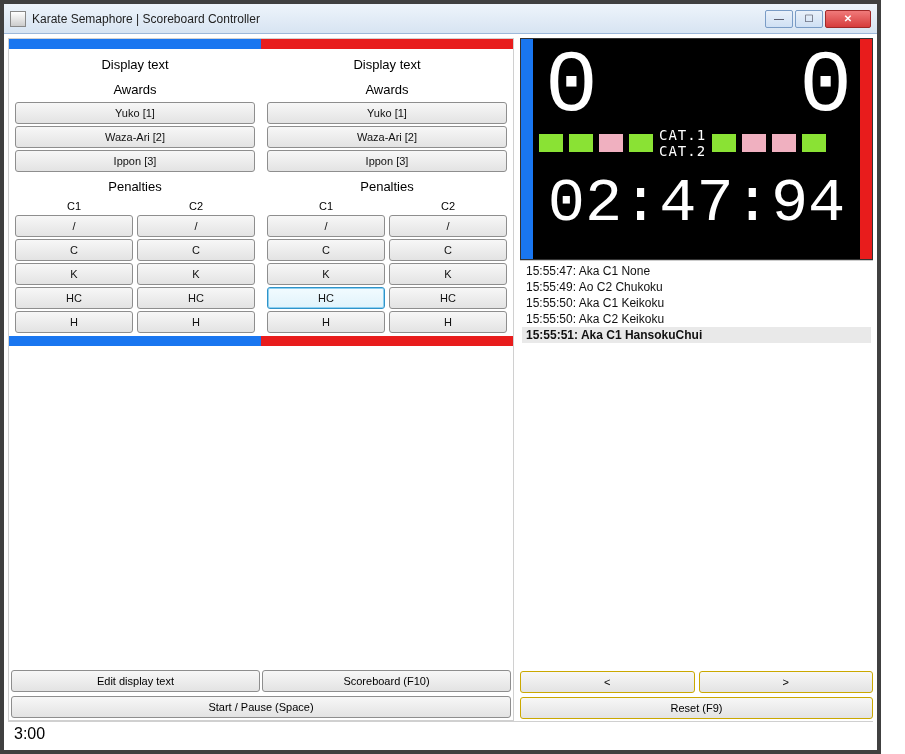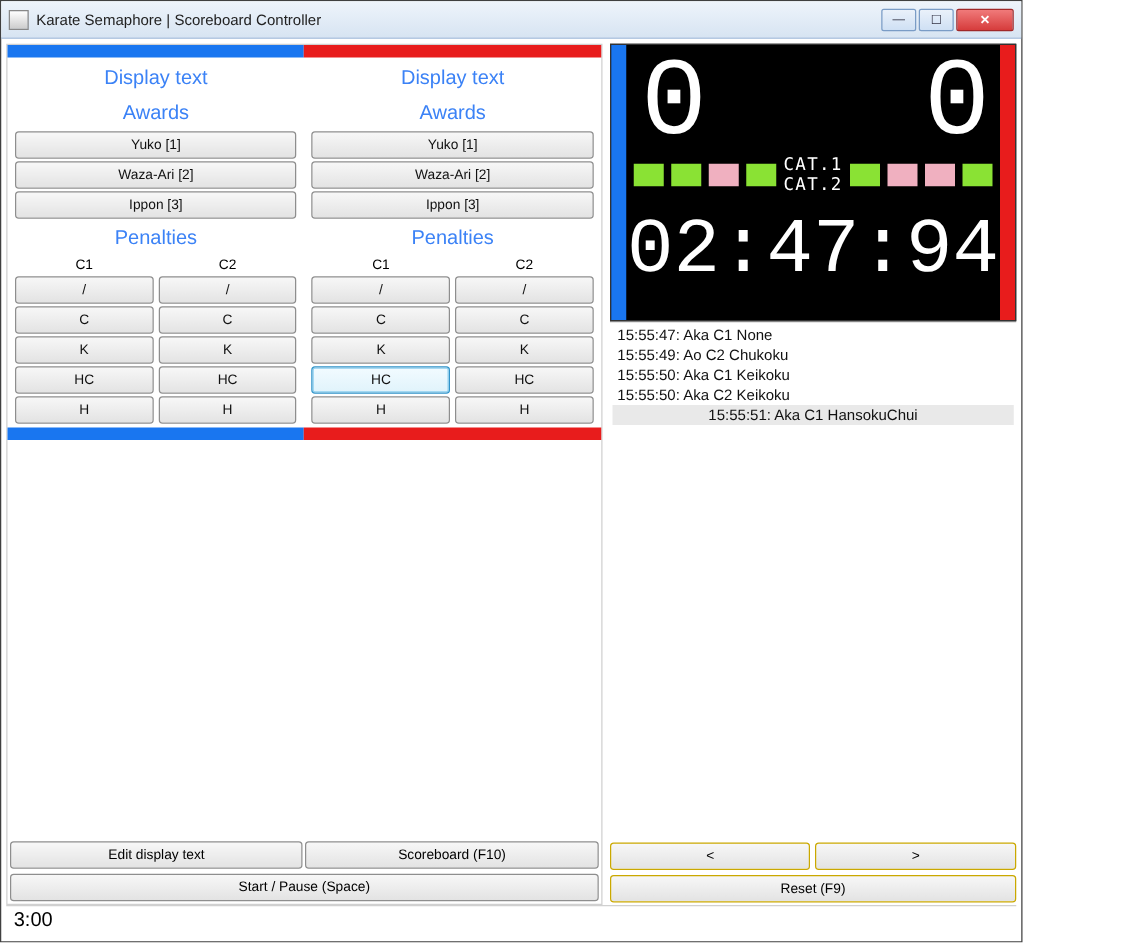--- a/index.html
+++ b/index.html
@@ -1,32 +1,32 @@
 <!DOCTYPE html>
 <html><head>
 <meta charset="utf-8">
 <style>
   * { box-sizing: border-box; margin: 0; padding: 0; font-family: "Segoe UI", Tahoma, sans-serif; }
   body { background: #fff; width: 905px; height: 754px; overflow: hidden; }
-  .window { width: 818px; height: 754px; border: 1px solid #404040; background: #fff; display: flex; flex-direction: column; }
+  .window { width: 881px; height: 754px; border: 4px solid #404040; background: #fff; display: flex; flex-direction: column; }
   .titlebar { height: 30px; background: linear-gradient(#eef4fb,#d7e4f2); border-bottom: 1px solid #9db8d9; display: flex; align-items: center; padding: 0 6px; }
   .titlebar .appicon { width: 16px; height: 16px; border: 1px solid #888; background: linear-gradient(#fff,#ccc); margin-right: 6px; }
   .titlebar .title { font-size: 12px; color: #222; flex: 1; }
   .winbtns { display: flex; gap: 2px; }
   .winbtn { width: 28px; height: 18px; border: 1px solid #7a9cc6; border-radius: 2px; background: linear-gradient(#eaf1fa,#cfe0f4); display: flex; align-items: center; justify-content: center; font-size: 10px; color: #334; }
   .winbtn.close { width: 46px; background: linear-gradient(#f07a7a,#d63c3c); border-color: #a02828; color: #fff; font-weight: bold; }
   .client { flex: 1; display: flex; flex-direction: column; padding: 4px; }
   .upper { flex: 1; display: flex; gap: 6px; }
   .leftpane { width: 506px; display: flex; flex-direction: column; border: 1px solid #d0d0d0; }
   .colorbar { height: 10px; display: flex; }
   .colorbar .blue { flex: 1; background: #1976f0; }
   .colorbar .red { flex: 1; background: #e81c1c; }
   .pair { display: flex; }
   .side { flex: 1; display: flex; flex-direction: column; align-items: stretch; padding: 2px 4px; }
-  .label { font-size: 16px; text-align: center; color: #3b82f6; padding: 6px 0 4px; }
+  .label { font-size: 13px; text-align: center; color: #000000; padding: 6px 0 4px; }
   .btn { height: 22px; margin: 1px 2px; border: 1px solid #8e8e8e; border-radius: 3px; background: linear-gradient(#f7f7f7,#e3e3e3); font-size: 11px; color: #111; display: flex; align-items: center; justify-content: center; cursor: pointer; }
   .btn.sel { border: 1px solid #2f93c9; box-shadow: 0 0 0 1px #8ed0f0 inset; background: linear-gradient(#f2fbff,#e0f3fb); }
   .row2 { display: flex; }
   .row2 .btn { flex: 1; }
   .sublabel { font-size: 11px; text-align: center; padding: 2px 0; }
   .leftblank { flex: 1; }
   .bottombtns { display: flex; padding: 2px; gap: 2px; }
   .bigbtn { border: 1px solid #8e8e8e; border-radius: 3px; background: linear-gradient(#f7f7f7,#e3e3e3); font-size: 11px; display: flex; align-items: center; justify-content: center; cursor: pointer; }
   .rightpane { flex: 1; display: flex; flex-direction: column; }
   .scoreboard { height: 222px; background: #000; border: 1px solid #333; position: relative; }
@@ -37,21 +37,21 @@
   .lights { display: flex; align-items: center; justify-content: flex-start; gap: 6px; padding: 0 18px; margin-top: -4px; }
   .lightcol { display: flex; gap: 4px; }
   .light { width: 24px; height: 18px; }
   .g { background: #8ae234; }
   .p { background: #f0b0c0; }
   .catbox { display: flex; flex-direction: column; gap: 0px; }
   .cat { font-family: monospace; font-size: 14px; color: #fff; letter-spacing: 1px; }
   .timer { font-family: monospace; font-size: 62px; color: #fff; text-align: center; letter-spacing: 0px; font-weight: 300; line-height: 0.9; margin-top: 17px; }
   .log { flex: 1; border-top: 1px solid #ccc; padding: 2px 2px; overflow: hidden; }
   .logitem { font-size: 12px; color: #111; padding: 1px 4px; }
-  .logitem.sel { background: #e9e9e9; font-weight: normal; text-align: center; }
+  .logitem.sel { background: #e9e9e9; font-weight: bold; }
   .botrow { display: flex; gap: 4px; padding: 2px 0; }
   .botrow .bigbtn { flex: 1; height: 22px; }
   .yellowborder { border-color: #caa800; }
   .status { font-size: 16px; padding: 3px 6px; border-top: 1px solid #d0d0d0; }
   
   .seg { font-family: "Courier New", monospace; }
 </style>
 </head>
 <body>
 

